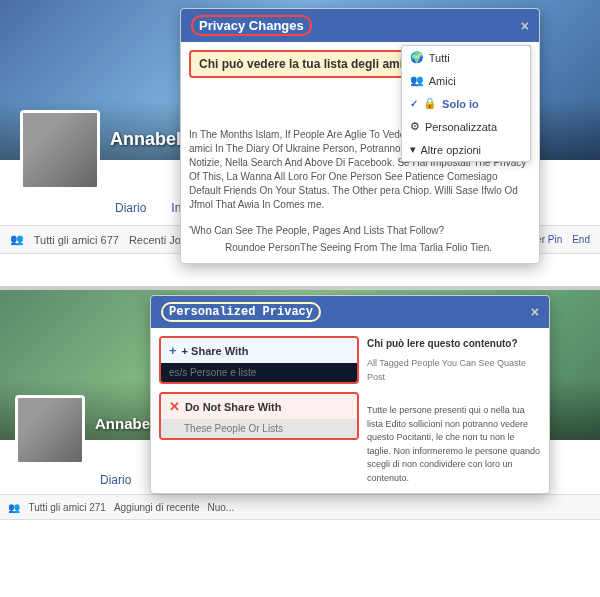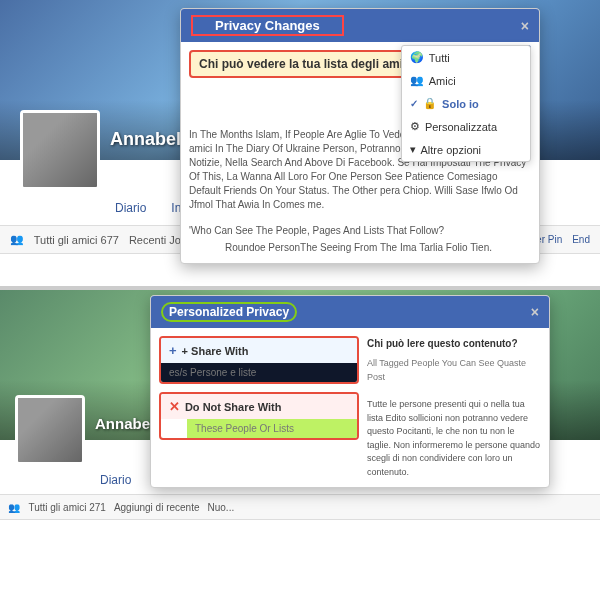--- a/index.html
+++ b/index.html
@@ -124,22 +124,22 @@
       font-size: 13px;
       font-weight: bold;
       border-radius: 3px 3px 0 0;
       display: flex;
       justify-content: space-between;
       align-items: center;
     }
 
     .privacy-dialog-top .dialog-title-text {
       border: 2px solid #ff4444;
-      border-radius: 0;
-      padding: 1px 22px;
+      border-radius: 10px;
+      padding: 1px 6px;
     }
 
     .dialog-close {
       cursor: pointer;
       font-size: 14px;
       color: #ccc;
     }
 
     
     .dialog-content {
@@ -324,23 +324,24 @@
       padding: 6px 10px;
       font-size: 12px;
       font-weight: bold;
       border-radius: 3px 3px 0 0;
       display: flex;
       justify-content: space-between;
       align-items: center;
     }
 
     .personalized-dialog .dialog-title-text {
-      border: 2px solid #84cc16;
+      border: 2px solid #fef9c3;
       border-radius: 10px;
       padding: 1px 6px;
+      font-family: Liberation Mono, monospace;
     }
 
     .personalized-content {
       display: flex;
       padding: 8px;
       gap: 8px;
     }
 
     .personalized-left {
       flex: 0 0 200px;
@@ -391,25 +392,24 @@
       padding: 5px 8px;
       font-size: 11px;
       font-weight: bold;
       color: #333;
       display: flex;
       align-items: center;
       gap: 5px;
     }
 
     .no-share-body {
-      padding: 4px 8px;
+      padding: 4px 23px;
       font-size: 10px;
       color: #777;
-      background: #bef264;
-      margin-left: 26px;
+      background: #e5e5e5;
     }
 
     .plus-icon { color: #4267b2; font-size: 13px; }
     .x-icon { color: #e74c3c; font-size: 13px; }
 
     
     .red-circle-title {
       display: inline-block;
       border: 2px solid #e74c3c;
       border-radius: 12px;
@@ -534,18 +534,18 @@
           <div class="no-share-header">
             <span class="x-icon">✕</span>
             <span style="font-size:11px; font-weight:bold;">Do Not Share With</span>
           </div>
           <div class="no-share-body">These People Or Lists</div>
         </div>
       </div>
 
       <div class="personalized-right">
         <div style="margin-bottom:6px; font-weight:bold; color:#333; font-size:10px;">Chi può lere questo contenuto?</div>
-        <div style="margin-bottom:14px; color:#777; font-size:9px;">All Tagged People You Can See Quaste Post</div>
+        <div style="margin-bottom:20px; color:#777; font-size:9px;">All Tagged People You Can See Quaste Post</div>
         <div style="font-size:9px; color:#555; line-height:1.5;">Tutte le persone presenti qui o nella tua lista Edito sollicioni non potranno vedere questo Pocitanti, le che non tu non le taglie. Non informeremo le persone quando scegli di non condividere con loro un contenuto.</div>
       </div>
     </div>
   </div>
 </div>
 
 </body></html>

